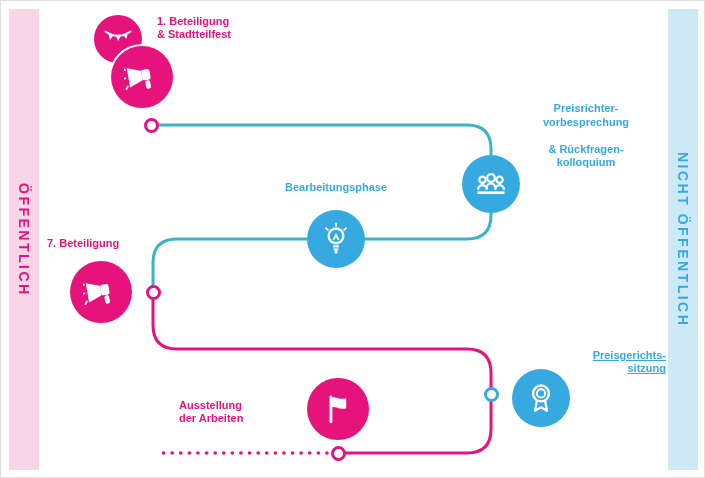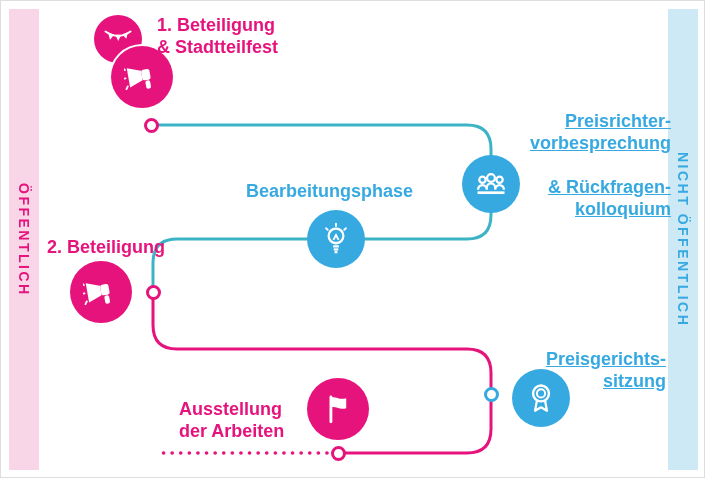--- a/index.html
+++ b/index.html
@@ -29,21 +29,21 @@
 
   .node{position:absolute;border-radius:50%;display:flex;align-items:center;justify-content:center;}
   .node-pink{background:var(--pink);}
   .node-blue{background:var(--blue);}
   .ring{box-shadow:0 0 0 2px #fff;}
 
   .dot{position:absolute;width:9px;height:9px;border-radius:50%;background:#fff;border:3px solid;}
   .dot-pink{border-color:var(--pink);}
   .dot-blue{border-color:var(--blue);}
 
-  .lbl{position:absolute;font-weight:bold;font-size:18px;line-height:1.22;white-space:pre-line;}
+  .lbl{position:absolute;font-weight:bold;font-size:11px;line-height:1.22;white-space:pre-line;}
   .lbl-pink{color:var(--pink);}
   .lbl-blue{color:var(--blue);}
   .part2{}
 </style>
 </head>
 <body>
 
 <div class="canvas">
 
   <div class="bar bar-left">
@@ -87,40 +87,40 @@
     <svg width="36" height="36" viewBox="0 0 24 24" fill="none" stroke="#fff" stroke-width="1.5">
       <circle cx="6.3" cy="9.2" r="2.1"></circle>
       <circle cx="12" cy="8" r="2.6"></circle>
       <circle cx="17.7" cy="9.2" r="2.1"></circle>
       <path d="M3.4 15.8 c0-1.9 1.3-3.1 2.9-3.1 s2.9 1.2 2.9 3.1"></path>
       <path d="M9.1 15 c0-2.1 1.3-3.4 2.9-3.4 s2.9 1.3 2.9 3.4"></path>
       <path d="M14.8 15.8 c0-1.9 1.3-3.1 2.9-3.1 s2.9 1.2 2.9 3.1"></path>
       <path d="M3 17.8 h18" stroke-width="1.8"></path>
     </svg>
   </div>
-  <div class="lbl lbl-blue" style="left:500px;top:88px;width:170px;text-align:right;text-decoration:underline;">
+  <div class="lbl lbl-blue" style="left:500px;top:88px;width:170px;text-align:center;">
     <div>Preisrichter-
 vorbesprechung</div>
     <div class="part2">&amp; Rückfragen-
 kolloquium</div>
   </div>
 
-  <div class="lbl lbl-blue" style="left:245px;top:180px;width:180px;text-align:left;">Bearbeitungsphase</div>
+  <div class="lbl lbl-blue" style="left:245px;top:180px;width:180px;text-align:center;">Bearbeitungsphase</div>
   <div class="node node-blue" style="left:306px;top:209px;width:58px;height:58px;">
     <svg width="34" height="34" viewBox="0 0 24 24" fill="none" stroke="#fff" stroke-width="1.6">
       <circle cx="12" cy="9.8" r="5.2"></circle>
       <path d="M10.2 12.6 L12 9.2 L13.8 12.6" stroke-width="1.3"></path>
       <path d="M10 17.2 h4"></path>
       <path d="M10.4 19.4 h3.2"></path>
       <path d="M11 21.3 h2"></path>
       <path d="M12 1.2 v1.6 M5 4.4 l1.2 1.2 M19 4.4 l-1.2 1.2" stroke-width="1.3" stroke-linecap="round"></path>
     </svg>
   </div>
 
-  <div class="lbl lbl-pink" style="left:46px;top:236px;width:130px;">2. Beteiligung</div>
+  <div class="lbl lbl-pink" style="left:46px;top:236px;width:130px;">7. Beteiligung</div>
   <div class="node node-pink" style="left:69px;top:260px;width:62px;height:62px;">
     <svg width="36" height="36" viewBox="0 0 24 24">
       <g transform="rotate(-10 12 12)">
         <path d="M3 4.5 L12 7.8 L12 14.2 L3 17.5 Z" fill="#fff"></path>
         <rect x="12" y="7.3" width="5.6" height="7.2" rx="1.5" fill="#fff"></rect>
         <rect x="13.6" y="14.8" width="3.2" height="5.6" rx="1.3" fill="#fff"></rect>
         <path d="M1.6 5.5 L0.4 3.8 M1 11 L-0.8 11 M1.6 16.5 L0.4 18.2" stroke="#fff" stroke-width="1.2" stroke-linecap="round"></path>
       </g>
     </svg>
   </div>

